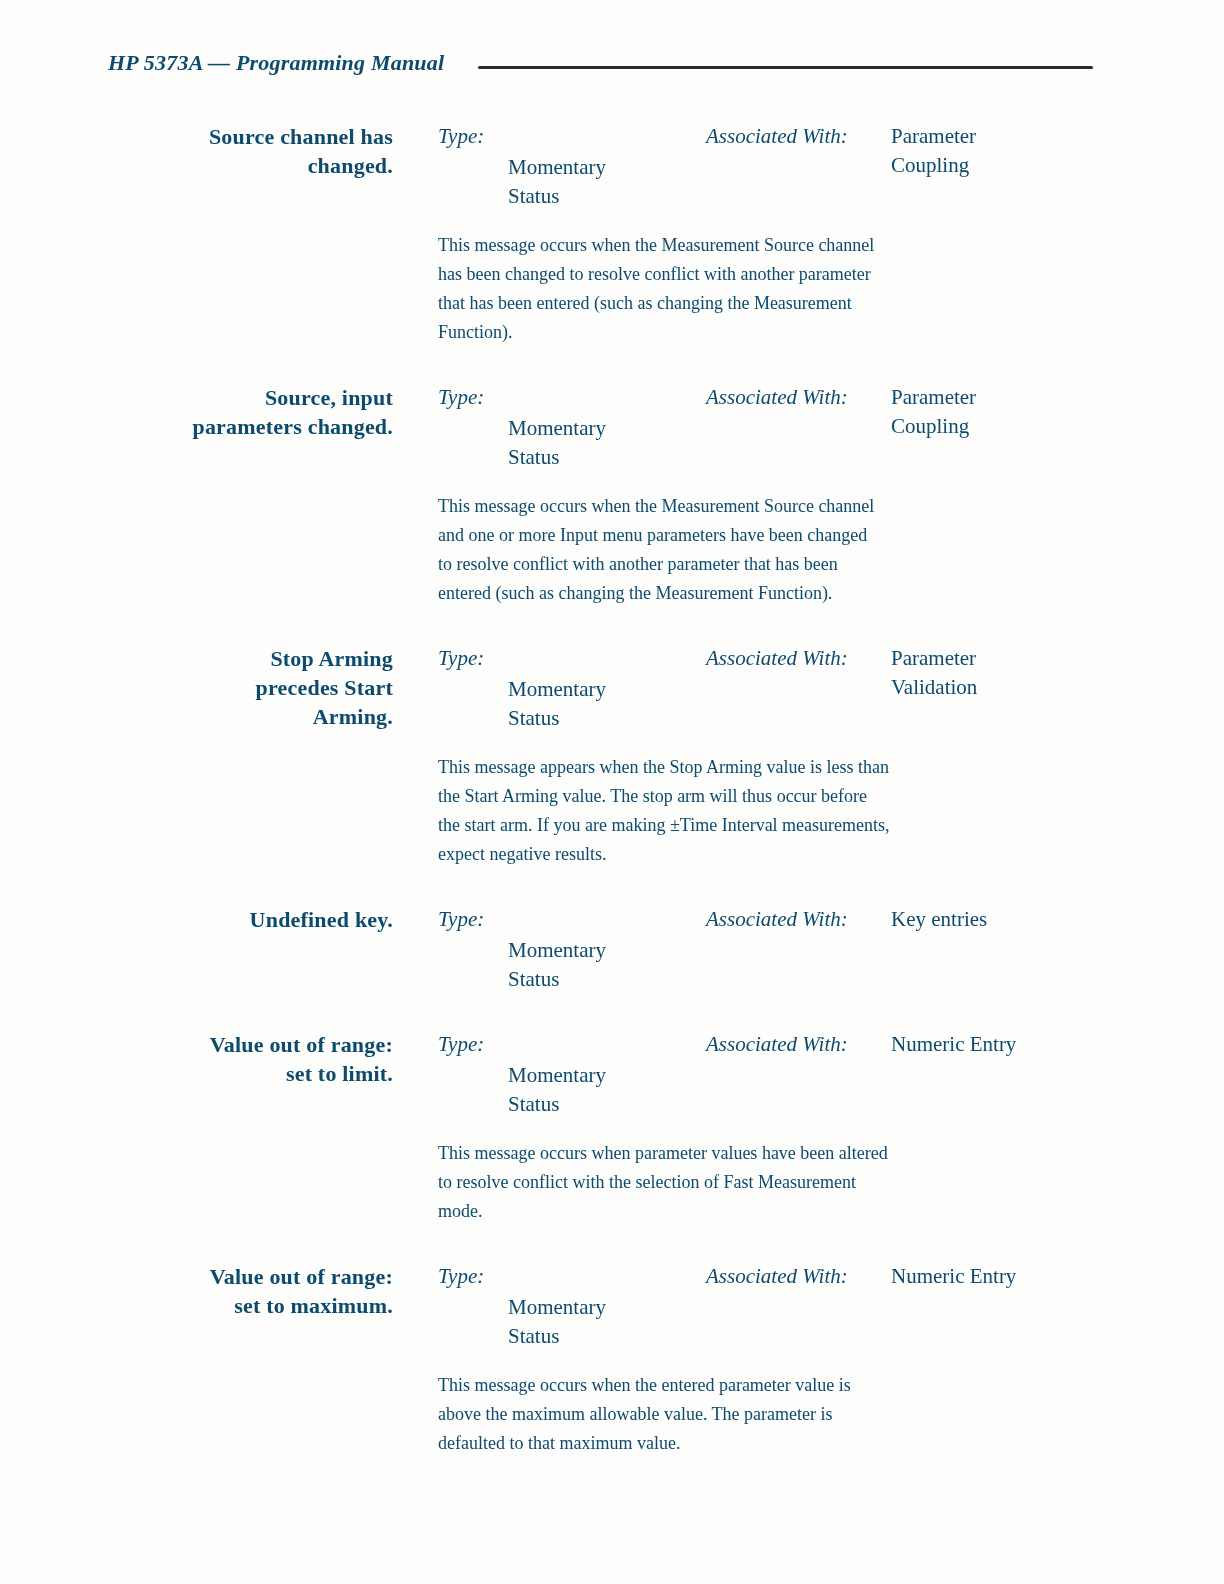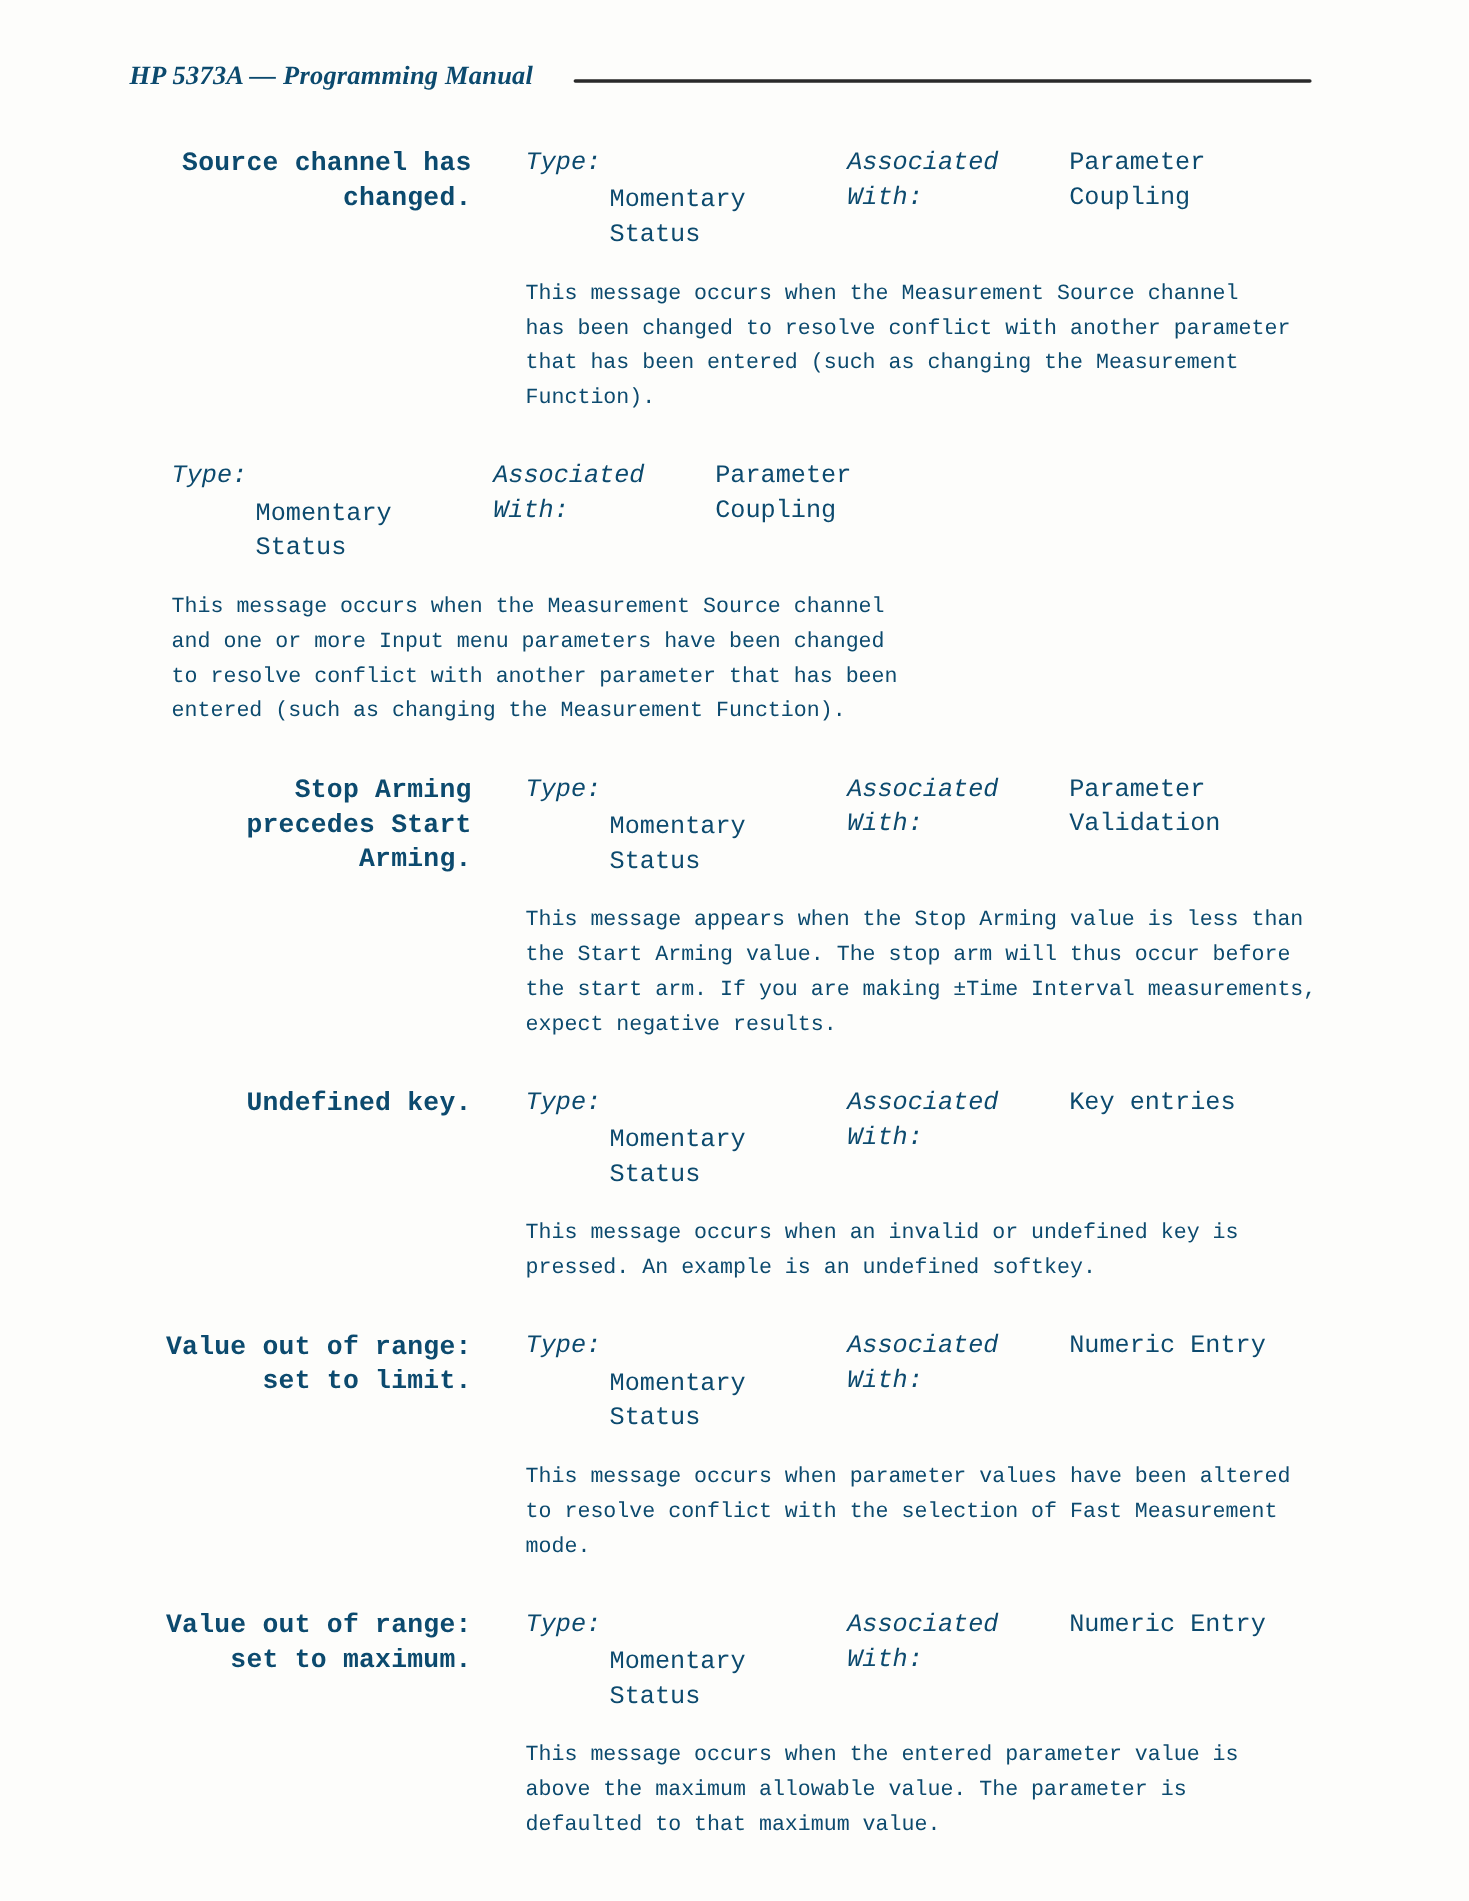--- a/index.html
+++ b/index.html
@@ -32,21 +32,20 @@
     margin-left: 34px;
     margin-top: 8px;
     border-radius: 2px;
   }
   .content {
     padding: 46px 0 0 98px;
   }
   .entry {
     display: flex;
     margin-bottom: 36px;
-    font-family: Liberation Mono, monospace;
   }
   .entry-heading {
     width: 295px;
     flex-shrink: 0;
     text-align: right;
     font-size: 22px;
     font-weight: bold;
     line-height: 29px;
     white-space: pre-line;
     letter-spacing: 0.2px;
@@ -105,20 +104,22 @@
 Coupling</span>
         </div>
         <p class="entry-body">This message occurs when the Measurement Source channel
 has been changed to resolve conflict with another parameter
 that has been entered (such as changing the Measurement
 Function).</p>
       </div>
     </section>
 
     <section class="entry">
+      <h2 class="entry-heading">Source, input
+parameters changed.</h2>
       <div class="entry-content">
         <div class="meta-row">
           <span class="meta-label type-label">Type:</span>
           <span class="meta-value type-value">Momentary
 Status</span>
           <span class="meta-label assoc-label">Associated With:</span>
           <span class="meta-value assoc-value">Parameter
 Coupling</span>
         </div>
         <p class="entry-body">This message occurs when the Measurement Source channel
@@ -151,22 +152,20 @@
     <section class="entry">
       <h2 class="entry-heading">Undefined key.</h2>
       <div class="entry-content">
         <div class="meta-row">
           <span class="meta-label type-label">Type:</span>
           <span class="meta-value type-value">Momentary
 Status</span>
           <span class="meta-label assoc-label">Associated With:</span>
           <span class="meta-value assoc-value">Key entries</span>
         </div>
-        <p class="entry-body">This message occurs when an invalid or undefined key is
-pressed. An example is an undefined softkey.</p>
       </div>
     </section>
 
     <section class="entry">
       <h2 class="entry-heading">Value out of range:
 set to limit.</h2>
       <div class="entry-content">
         <div class="meta-row">
           <span class="meta-label type-label">Type:</span>
           <span class="meta-value type-value">Momentary

